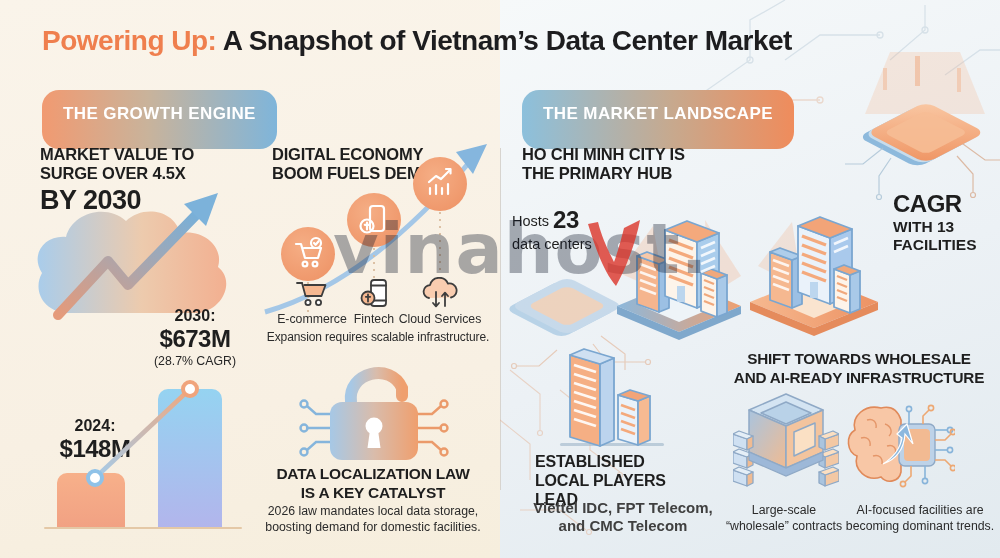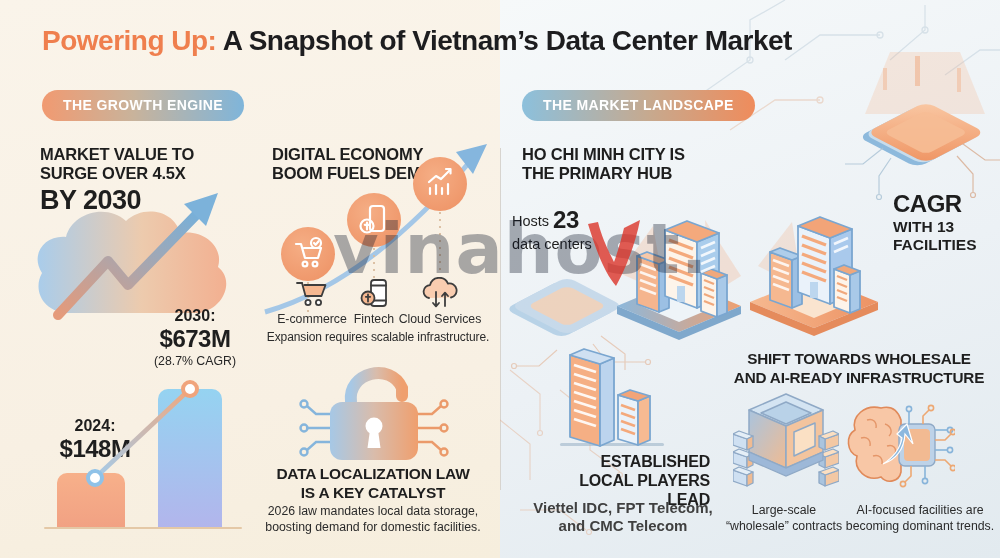--- a/index.html
+++ b/index.html
@@ -7,22 +7,22 @@
   .canvas{position:relative;width:1000px;height:558px;background:#f9f2e6;overflow:hidden;}
   .bg-left{position:absolute;left:0;top:0;width:500px;height:558px;
     background:linear-gradient(170deg,#faf4ea 0%,#f8f0e3 70%,#f6eedd 100%);}
   .bg-right{position:absolute;left:500px;top:0;width:500px;height:558px;
     background:linear-gradient(160deg,#f6f9fa 0%,#ecf1f5 55%,#e2eaef 100%);}
   .divider{position:absolute;left:500px;top:148px;width:1px;height:342px;background:#d7d4cf;}
 
   .title{position:absolute;left:42px;top:25px;font-size:28px;font-weight:bold;letter-spacing:-.5px;color:#1d1d1f;white-space:nowrap;}
   .title .hl{color:#ef7f4e;}
 
-  .badge{position:absolute;top:90px;height:31px;line-height:31px;border-radius:17px;color:#fff;
-    font-size:14px;font-weight:bold;letter-spacing:.4px;padding:0 21px;white-space:nowrap;}
+  .badge{position:absolute;top:90px;height:43px;line-height:31px;border-radius:17px;color:#fff;
+    font-size:17px;font-weight:bold;letter-spacing:.4px;padding:8px 21px;white-space:nowrap;}
   .badge.ge{left:42px;background:linear-gradient(90deg,#f19a71,#c9b39b 45%,#7fb5da);}
   .badge.ml{left:522px;background:linear-gradient(90deg,#8cc0dc,#c7a98e 55%,#ef8c5c);}
 
   .h{font-weight:bold;color:#1e1e1e;letter-spacing:-.2px;line-height:1.16;}
   .mv-head{position:absolute;left:40px;top:145px;font-size:16.5px;}
   .mv-head .big{font-size:27px;letter-spacing:-.5px;margin-top:2px;}
 
   .bar-label{position:absolute;text-align:center;color:#1e1e1e;}
   .bar-label .lbl{font-size:16px;font-weight:bold;}
   .bar-label .val{font-size:24px;font-weight:bold;letter-spacing:-.5px;}
@@ -42,21 +42,21 @@
   .d3{left:398px;width:84px;}
   .de-note{position:absolute;left:266px;top:330px;width:224px;text-align:center;font-size:12px;color:#2b2b2b;letter-spacing:-.1px;}
 
   .dll-head{position:absolute;left:262px;top:465px;width:222px;text-align:center;font-size:15.5px;line-height:1.22;}
   .dll-note{position:absolute;left:256px;top:504px;width:234px;text-align:center;font-size:12.3px;color:#2b2b2b;line-height:1.3;}
 
   .hcmc-head{position:absolute;left:522px;top:145px;font-size:16.5px;}
   .hcmc-stat{position:absolute;left:512px;top:205px;width:95px;color:#1e1e1e;font-size:14.5px;line-height:1.25;}
   .hcmc-stat .big{font-size:24px;font-weight:bold;vertical-align:-2px;letter-spacing:-.5px;}
 
-  .players-head{position:absolute;left:535px;top:452px;width:175px;text-align:right;font-size:16px;line-height:1.2;}
+  .players-head{position:absolute;left:535px;top:452px;width:175px;text-align:left;font-size:16px;line-height:1.2;}
   .players-cos{position:absolute;left:523px;top:499px;width:200px;text-align:center;font-size:15px;font-weight:bold;color:#404040;line-height:1.2;}
 
   .hanoi-text{position:absolute;left:893px;top:190px;color:#1e1e1e;}
   .hanoi-text .name{font-size:24px;font-weight:bold;letter-spacing:-.5px;}
   .hanoi-text .sub{font-size:15.5px;font-weight:bold;line-height:1.18;}
 
   .shift-head{position:absolute;left:728px;top:349px;width:262px;text-align:center;font-size:15.3px;line-height:1.25;}
   .cap{position:absolute;top:503px;text-align:center;font-size:12.3px;color:#2b2b2b;line-height:1.3;}
   .cap-wh{left:713px;width:142px;}
   .cap-ai{left:843px;width:154px;}

